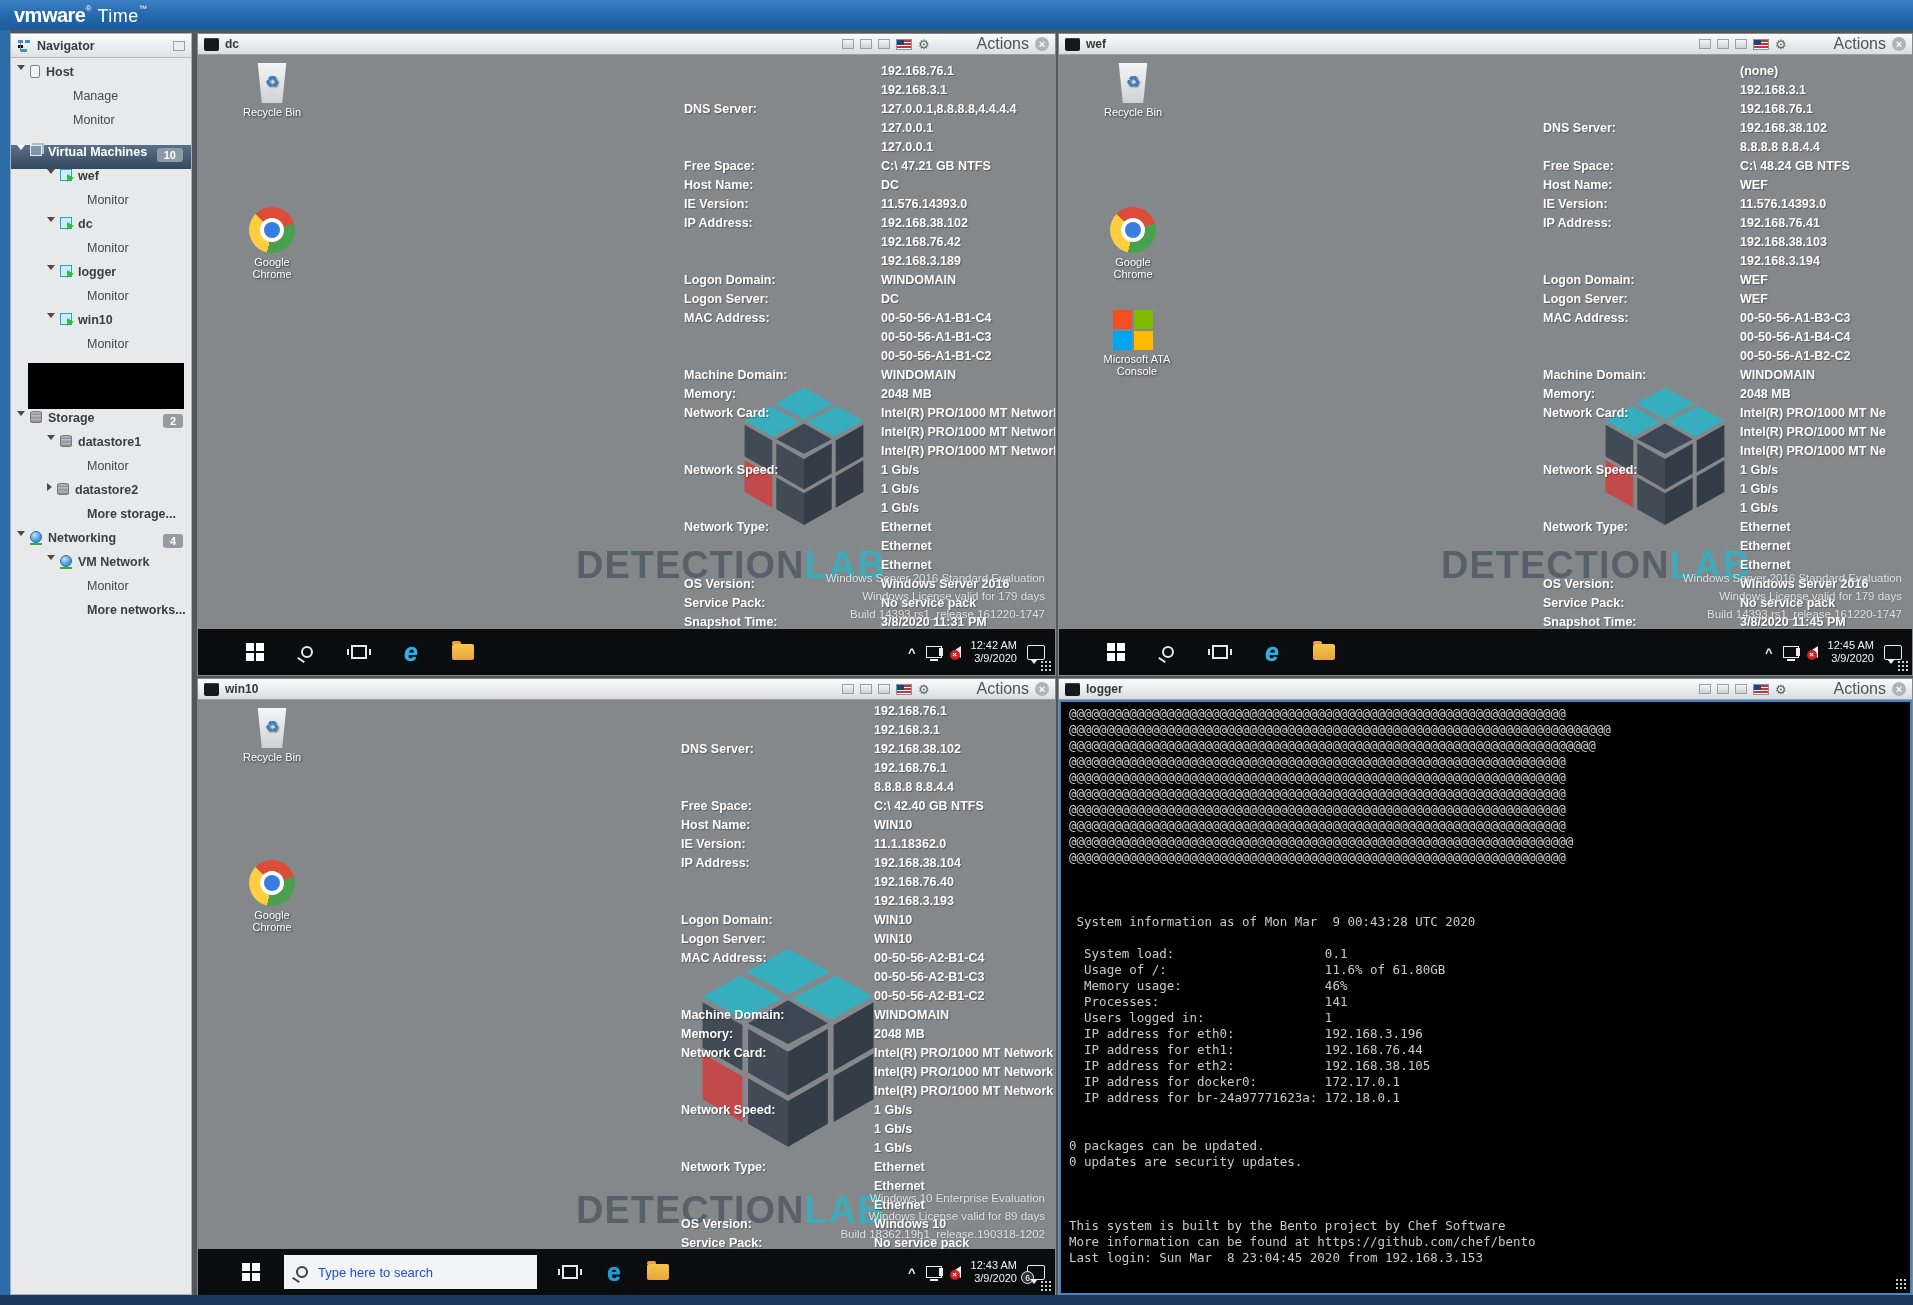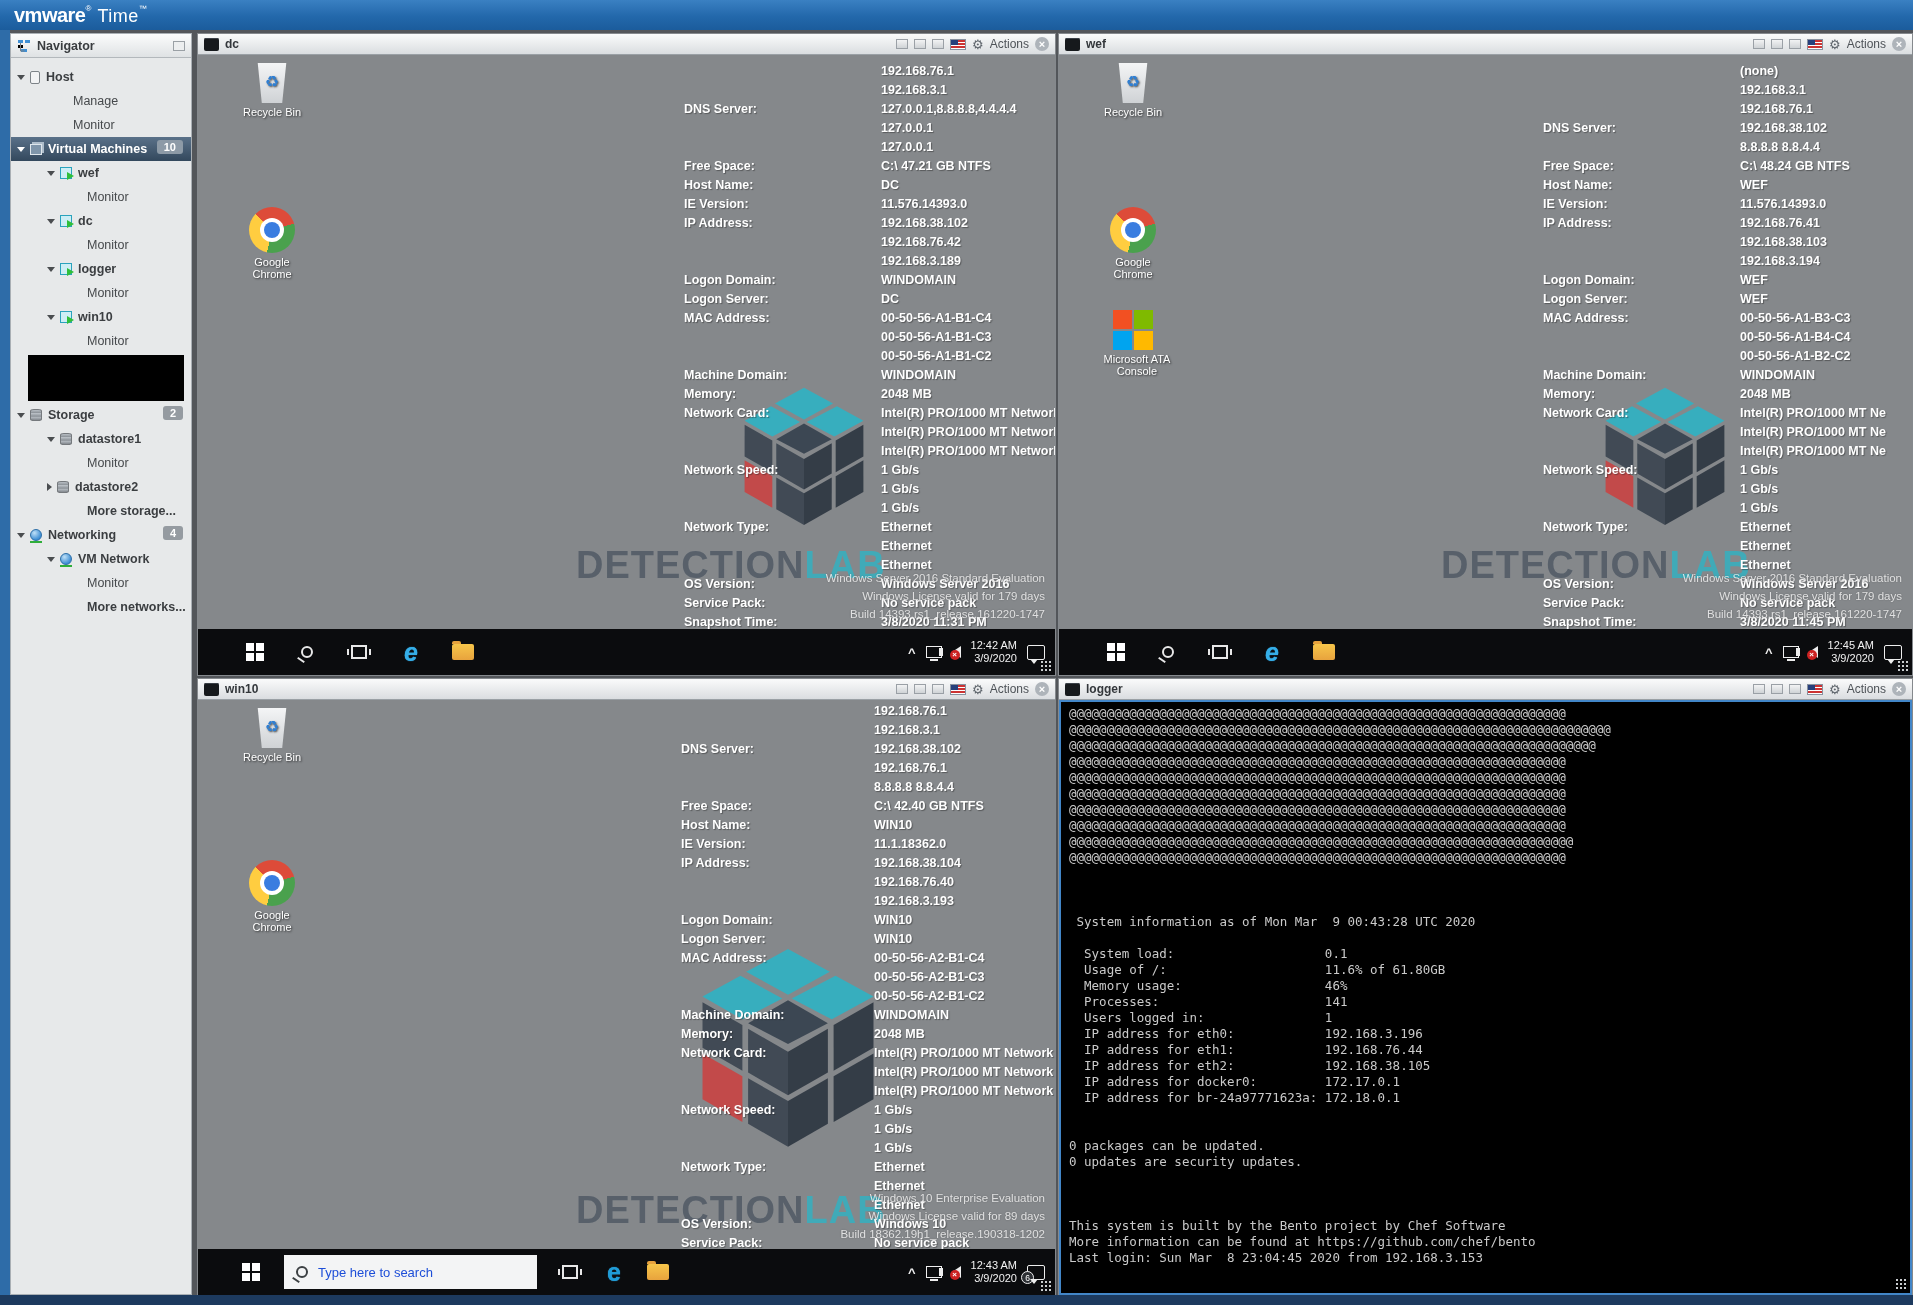--- a/index.html
+++ b/index.html
@@ -17,29 +17,29 @@
 
   
   .sidebar{position:absolute;left:10px;top:33px;width:182px;height:1262px;
     background:#e7e9ea;border:1px solid #a9afb4;}
   .nav-header{height:24px;background:linear-gradient(180deg,#fbfcfc,#dfe2e4);
     border-bottom:1px solid #b3b8bc;display:flex;align-items:center;padding:0 6px;}
   .nav-header .nh-icon{width:14px;height:14px;margin-right:6px;flex:none;}
   .nav-header .nh-title{font-size:12.5px;font-weight:700;color:#3a3d40;flex:1;}
   .nav-header .nh-pin{width:12px;height:10px;border:1px solid #9aa0a5;background:#eceeef;flex:none;}
   .tree{position:absolute;left:0;top:25px;right:0;bottom:0;overflow:hidden;padding-top:6px;}
-  .trow{position:relative;height:24px;display:flex;align-items:center;font-size:12.5px;color:#46494c;cursor:default;}
+  .trow{position:relative;height:24px;display:flex;align-items:flex-start;font-size:12.5px;color:#46494c;cursor:default;}
   .trow.lvl1{padding-left:6px;}
   .trow.lvl2{padding-left:36px;}
   .trow.child1{padding-left:62px;}
   .trow.child2{padding-left:76px;}
   .trow.bold .tlabel{font-weight:700;color:#3b3e41;}
   .trow.sel{background:linear-gradient(180deg,#5a7189,#33485d);}
   .trow.sel .tlabel{color:#fff;}
-  .trow.sep{}
+  .trow.sep{margin-top:8px;}
   .tri{width:0;height:0;margin-right:5px;flex:none;display:none;}
   .ad .tri{display:block;border-left:4px solid transparent;border-right:4px solid transparent;border-top:5px solid #4a4d50;}
   .ar .tri{display:block;border-top:4px solid transparent;border-bottom:4px solid transparent;border-left:5px solid #4a4d50;}
   .sel .tri{border-top-color:#fff;}
   .tree-icon{display:none;width:13px;height:13px;margin-right:6px;flex:none;position:relative;}
   .icon-host .tree-icon{display:block;width:10px;height:13px;border:1px solid #7d8388;border-radius:2px;background:#f2f3f4;}
   .icon-vms .tree-icon{display:block;width:12px;height:11px;border:1px solid #dfe6ec;background:#7f95aa;box-shadow:2px -2px 0 0 #aebdcb;}
   .icon-vm .tree-icon{display:block;width:12px;height:12px;border:1px solid #2aa3bd;background:#cdeef5;}
   .icon-vm .tree-icon::after{content:"";position:absolute;right:-3px;bottom:-2px;width:0;height:0;
     border-top:4px solid transparent;border-bottom:4px solid transparent;border-left:7px solid #2fbf3a;}
@@ -62,21 +62,21 @@
     display:flex;align-items:center;padding:0 6px;z-index:30;}
   .con-ico{width:15px;height:13px;background:#16191c;border-radius:2px;margin-right:6px;flex:none;
     box-shadow:inset 0 1px 0 #3a4047;}
   .wtitle{font-size:12px;font-weight:700;color:#33373b;flex:1;}
   .tb-right{display:flex;align-items:center;gap:6px;flex:none;}
   .tb-sq{width:12px;height:10px;border:1px solid #9aa0a6;background:linear-gradient(180deg,#f2f3f4,#cfd3d6);}
   .tb-flag{width:16px;height:11px;position:relative;
     background:repeating-linear-gradient(180deg,#c33 0 1.6px,#fff 1.6px 3.2px);border:1px solid #8892a0;}
   .tb-flag::after{content:"";position:absolute;left:0;top:0;width:7px;height:5px;background:#27407c;}
   .tb-gear{font-size:13px;color:#5f6писа;color:#5f666d;line-height:1;}
-  .tb-actions{font-size:12px;color:#4e5358;}
+  .tb-actions{font-size:16px;color:#4e5358;margin-left:41px;}
   .tb-close{width:14px;height:14px;border-radius:50%;background:#aeb4ba;color:#fff;font-size:11px;font-weight:700;
     display:flex;align-items:center;justify-content:center;line-height:1;}
   .console{position:absolute;left:0;top:21px;right:0;bottom:0;background:#85888b;overflow:hidden;}
 
   
   .dicon{position:absolute;width:76px;text-align:center;color:#fff;font-size:11px;text-shadow:1px 1px 2px rgba(0,0,0,.65);}
   .dicon .art{margin:0 auto 3px;}
   .bin{width:34px;height:40px;position:relative;background:linear-gradient(180deg,#f4f5f6,#cfd2d5);
     clip-path:polygon(8% 0,92% 0,80% 100%,20% 100%);border-radius:2px;}
   .bin::after{content:"♻";position:absolute;left:0;right:0;top:9px;color:#2f7fd3;font-size:16px;font-family:"DejaVu Sans",sans-serif;}

